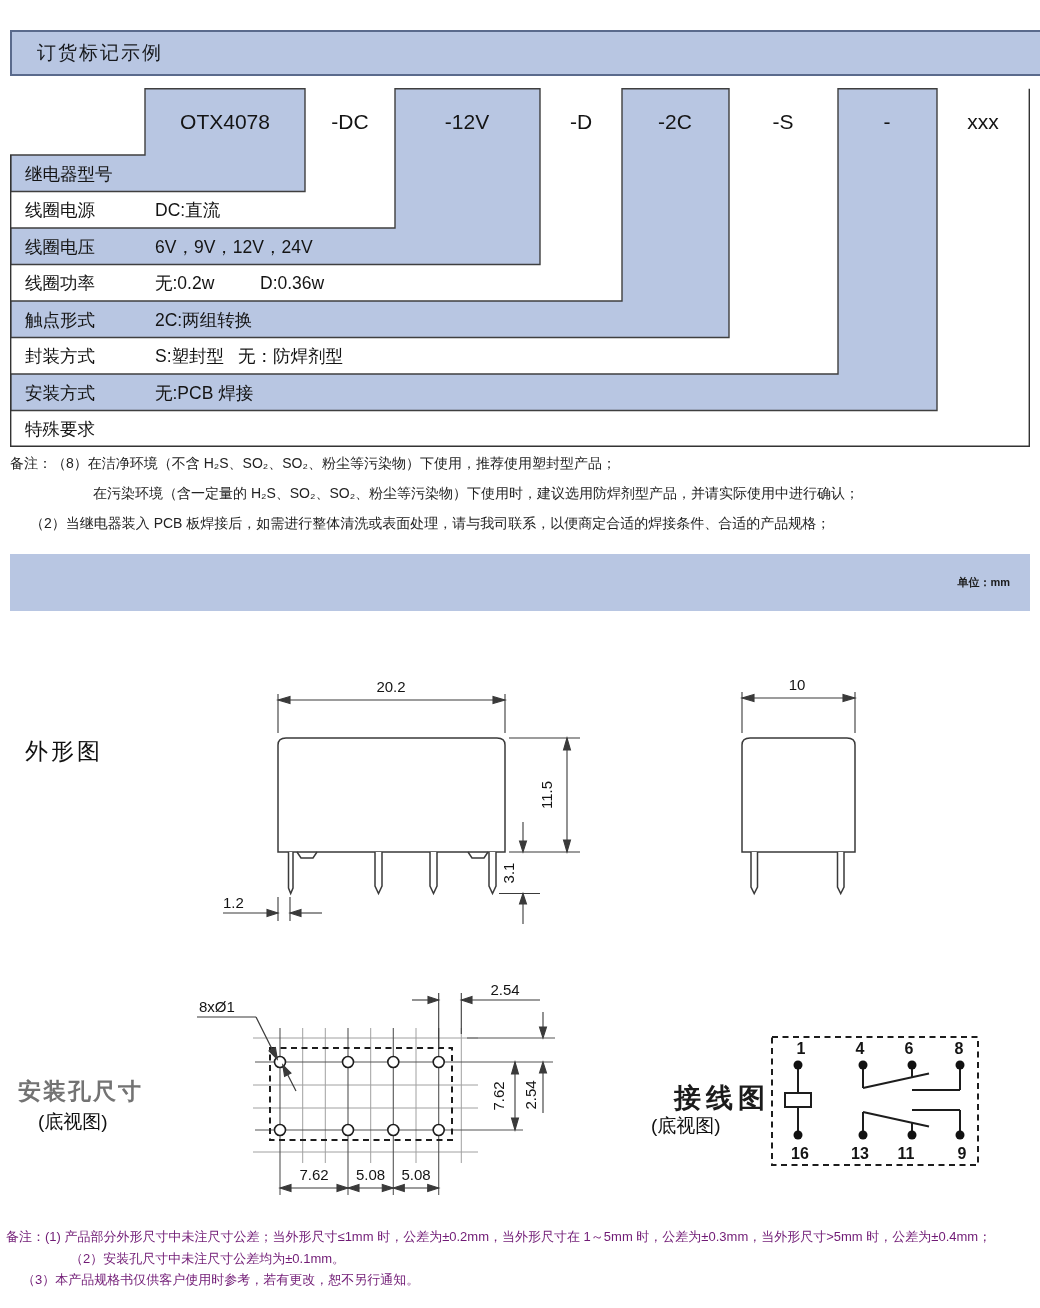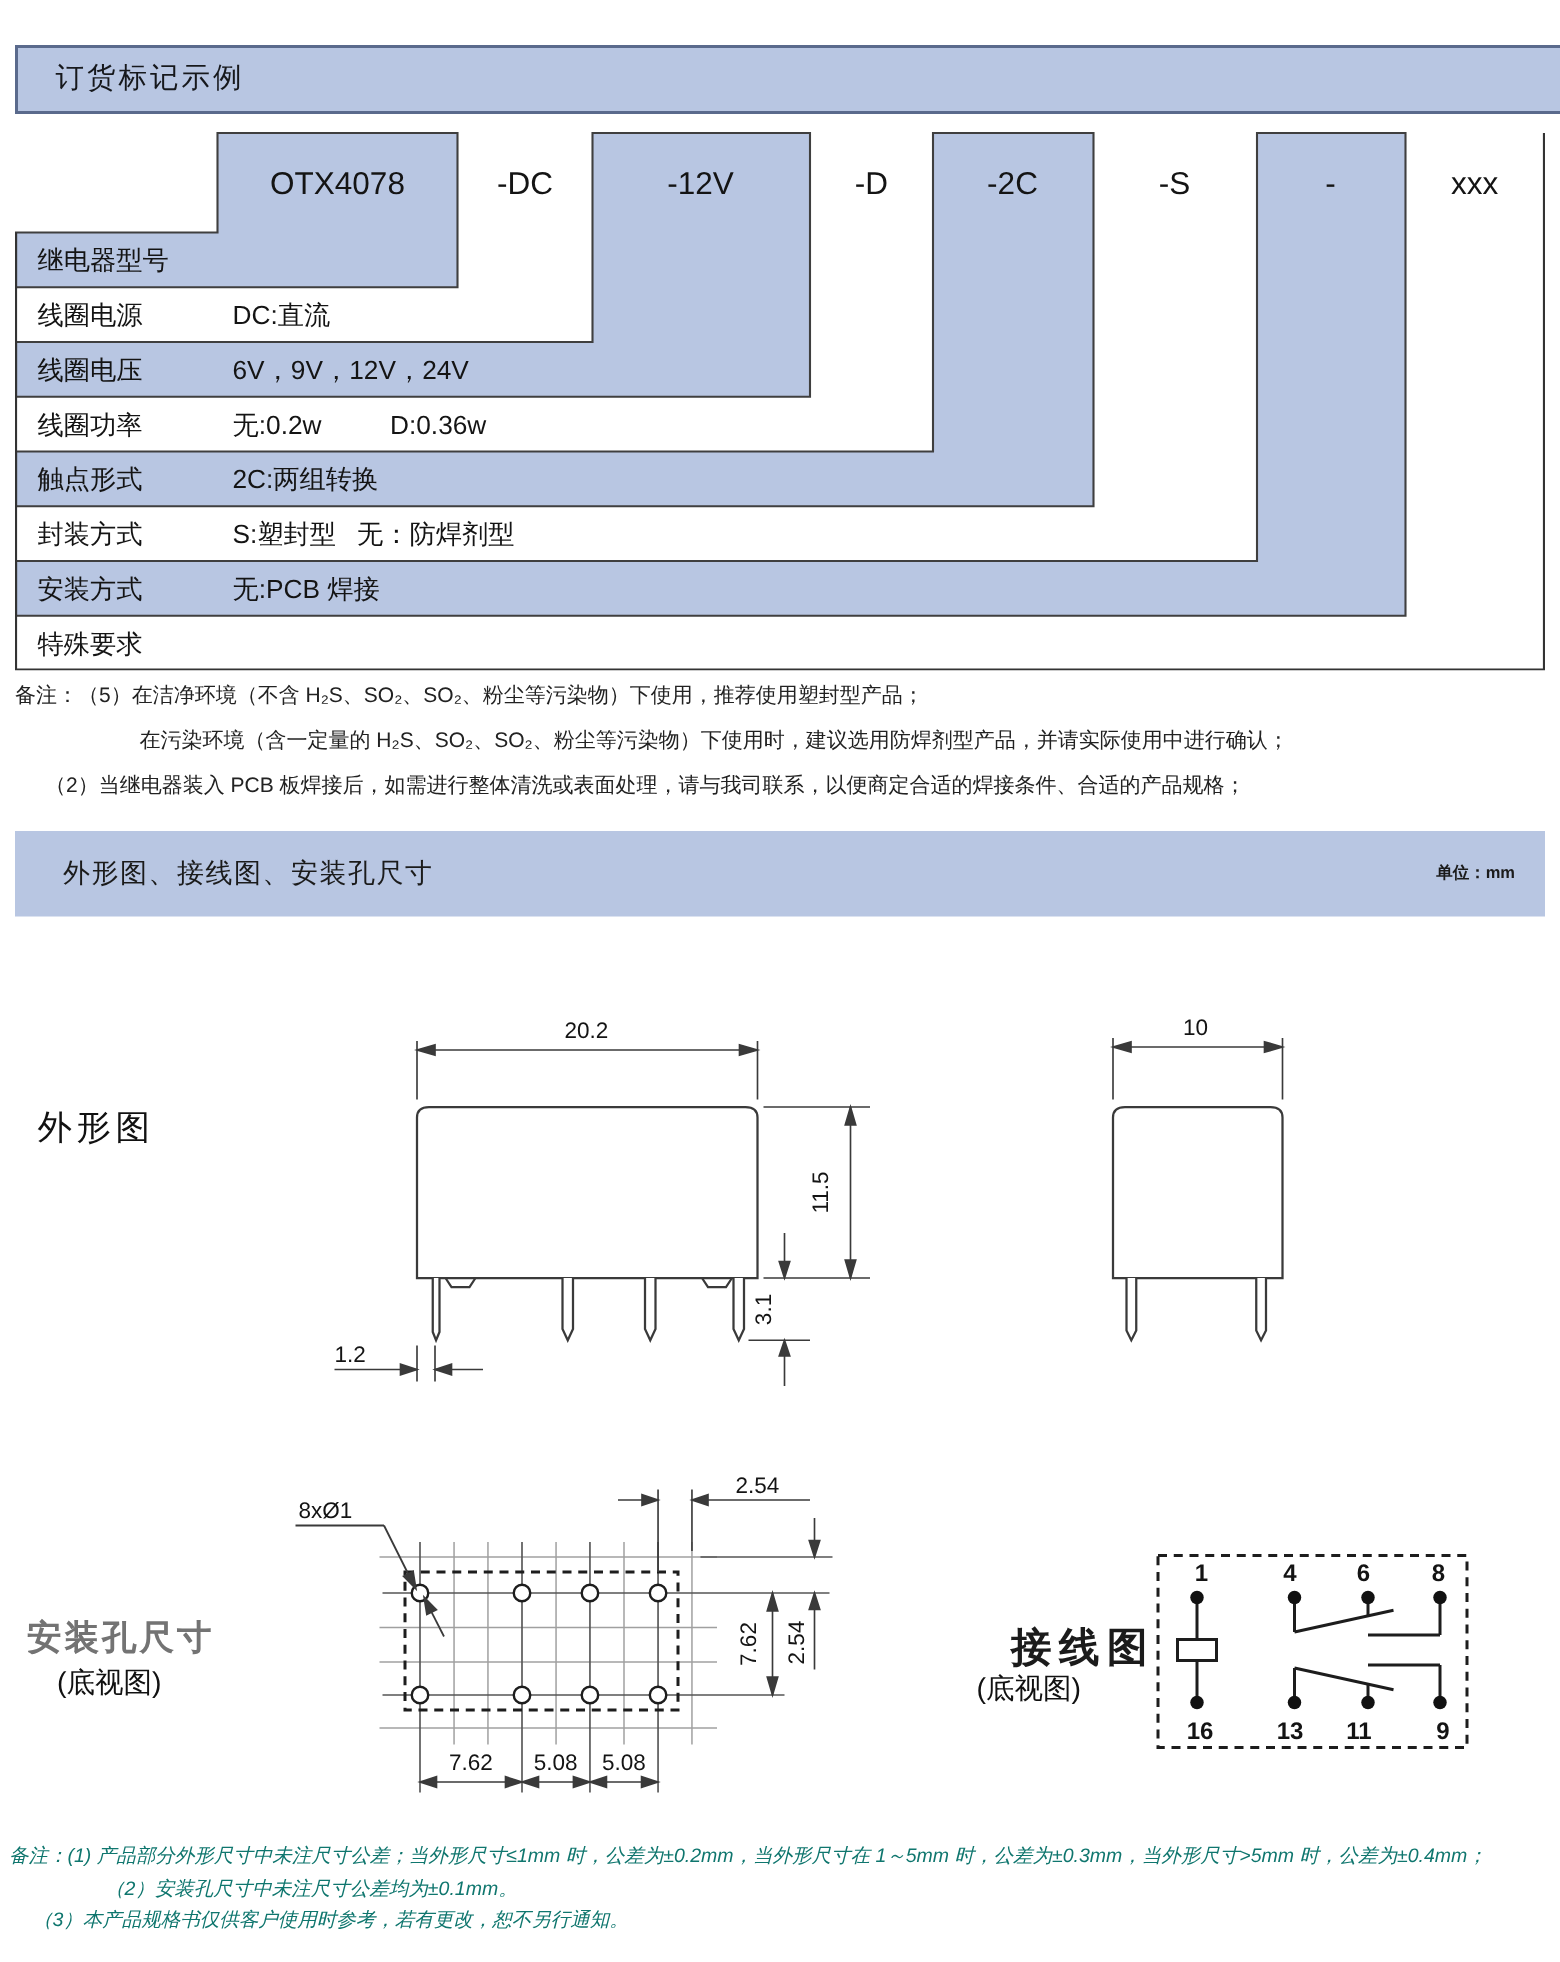--- a/index.html
+++ b/index.html
@@ -5,21 +5,21 @@
   html,body{margin:0;padding:0;}
   body{width:1040px;height:1308px;position:relative;background:#fff;
        font-family:"Liberation Sans","DejaVu Sans",sans-serif;color:#1b1b1b;overflow:hidden;}
   .abs{position:absolute;}
   .hdr1{left:10px;top:30px;width:1016px;height:42px;background:#b8c6e2;border:2px solid #5a6a8c;
         line-height:42px;padding-left:25px;font-size:19px;letter-spacing:2px;color:#16181c;}
   .hdr2{left:10px;top:554px;width:1020px;height:57px;background:#b8c6e2;}
   .hdr2 .t{position:absolute;left:32px;top:0;line-height:57px;font-size:18px;letter-spacing:1px;font-weight:500;}
   .hdr2 .u{position:absolute;right:20px;top:0;line-height:57px;font-size:11px;font-weight:600;}
   .note{font-size:14px;color:#222;white-space:pre;}
-  .fnote{font-size:13px;color:#0f766e;white-space:pre;font-style:italic;}
+  .fnote{font-size:13px;color:#701a75;white-space:pre;}
   .biglabel{font-size:23px;letter-spacing:3px;font-weight:500;color:#111;}
   .boldlabel{font-size:23px;letter-spacing:2px;font-weight:700;color:#737373;}
   .sublabel{font-size:19px;color:#111;}
   svg text{fill:#141414;}
 </style>
 </head>
 <body>
 
 <div class="abs hdr1">订货标记示例</div>
 
@@ -58,26 +58,25 @@
     <text x="145" y="164.5">6V，9V，12V，24V</text>
     <text x="145" y="201">无:0.2w</text>
     <text x="250" y="201">D:0.36w</text>
     <text x="145" y="237.5">2C:两组转换</text>
     <text x="145" y="274">S:塑封型</text>
     <text x="228" y="274">无：防焊剂型</text>
     <text x="145" y="310.5">无:PCB 焊接</text>
   </g>
 </svg>
 
-<div class="abs note" style="left:10px;top:455px;">备注：（5）在洁净环境（不含 H₂S、SO₂、SO₂、粉尘等污染物）下使用，推荐使用塑封型产品；</div>
+<div class="abs note" style="left:10px;top:455px;">备注：（8）在洁净环境（不含 H₂S、SO₂、SO₂、粉尘等污染物）下使用，推荐使用塑封型产品；</div>
 <div class="abs note" style="left:93px;top:485px;text-align:center;">在污染环境（含一定量的 H₂S、SO₂、SO₂、粉尘等污染物）下使用时，建议选用防焊剂型产品，并请实际使用中进行确认；</div>
 <div class="abs note" style="left:30px;top:515px;">（2）当继电器装入 PCB 板焊接后，如需进行整体清洗或表面处理，请与我司联系，以便商定合适的焊接条件、合适的产品规格；</div>
 
 <div class="abs hdr2">
-  <span class="t">外形图、接线图、安装孔尺寸</span>
   <span class="u">单位：mm</span>
 </div>
 
 <div class="abs biglabel" style="left:25px;top:736px;font-family:Liberation Mono, monospace;">外形图</div>
 <div class="abs boldlabel" style="left:18px;top:1076px;">安装孔尺寸</div>
 <div class="abs sublabel" style="left:38px;top:1109px;">(底视图)</div>
 <div class="abs" style="left:674px;top:1080px;font-size:27px;font-weight:700;letter-spacing:5px;">接线图</div>
 <div class="abs sublabel" style="left:651px;top:1113px;">(底视图)</div>
 
 <svg class="abs" style="left:0;top:608px;" width="1040" height="700" viewBox="0 0 1040 700">

